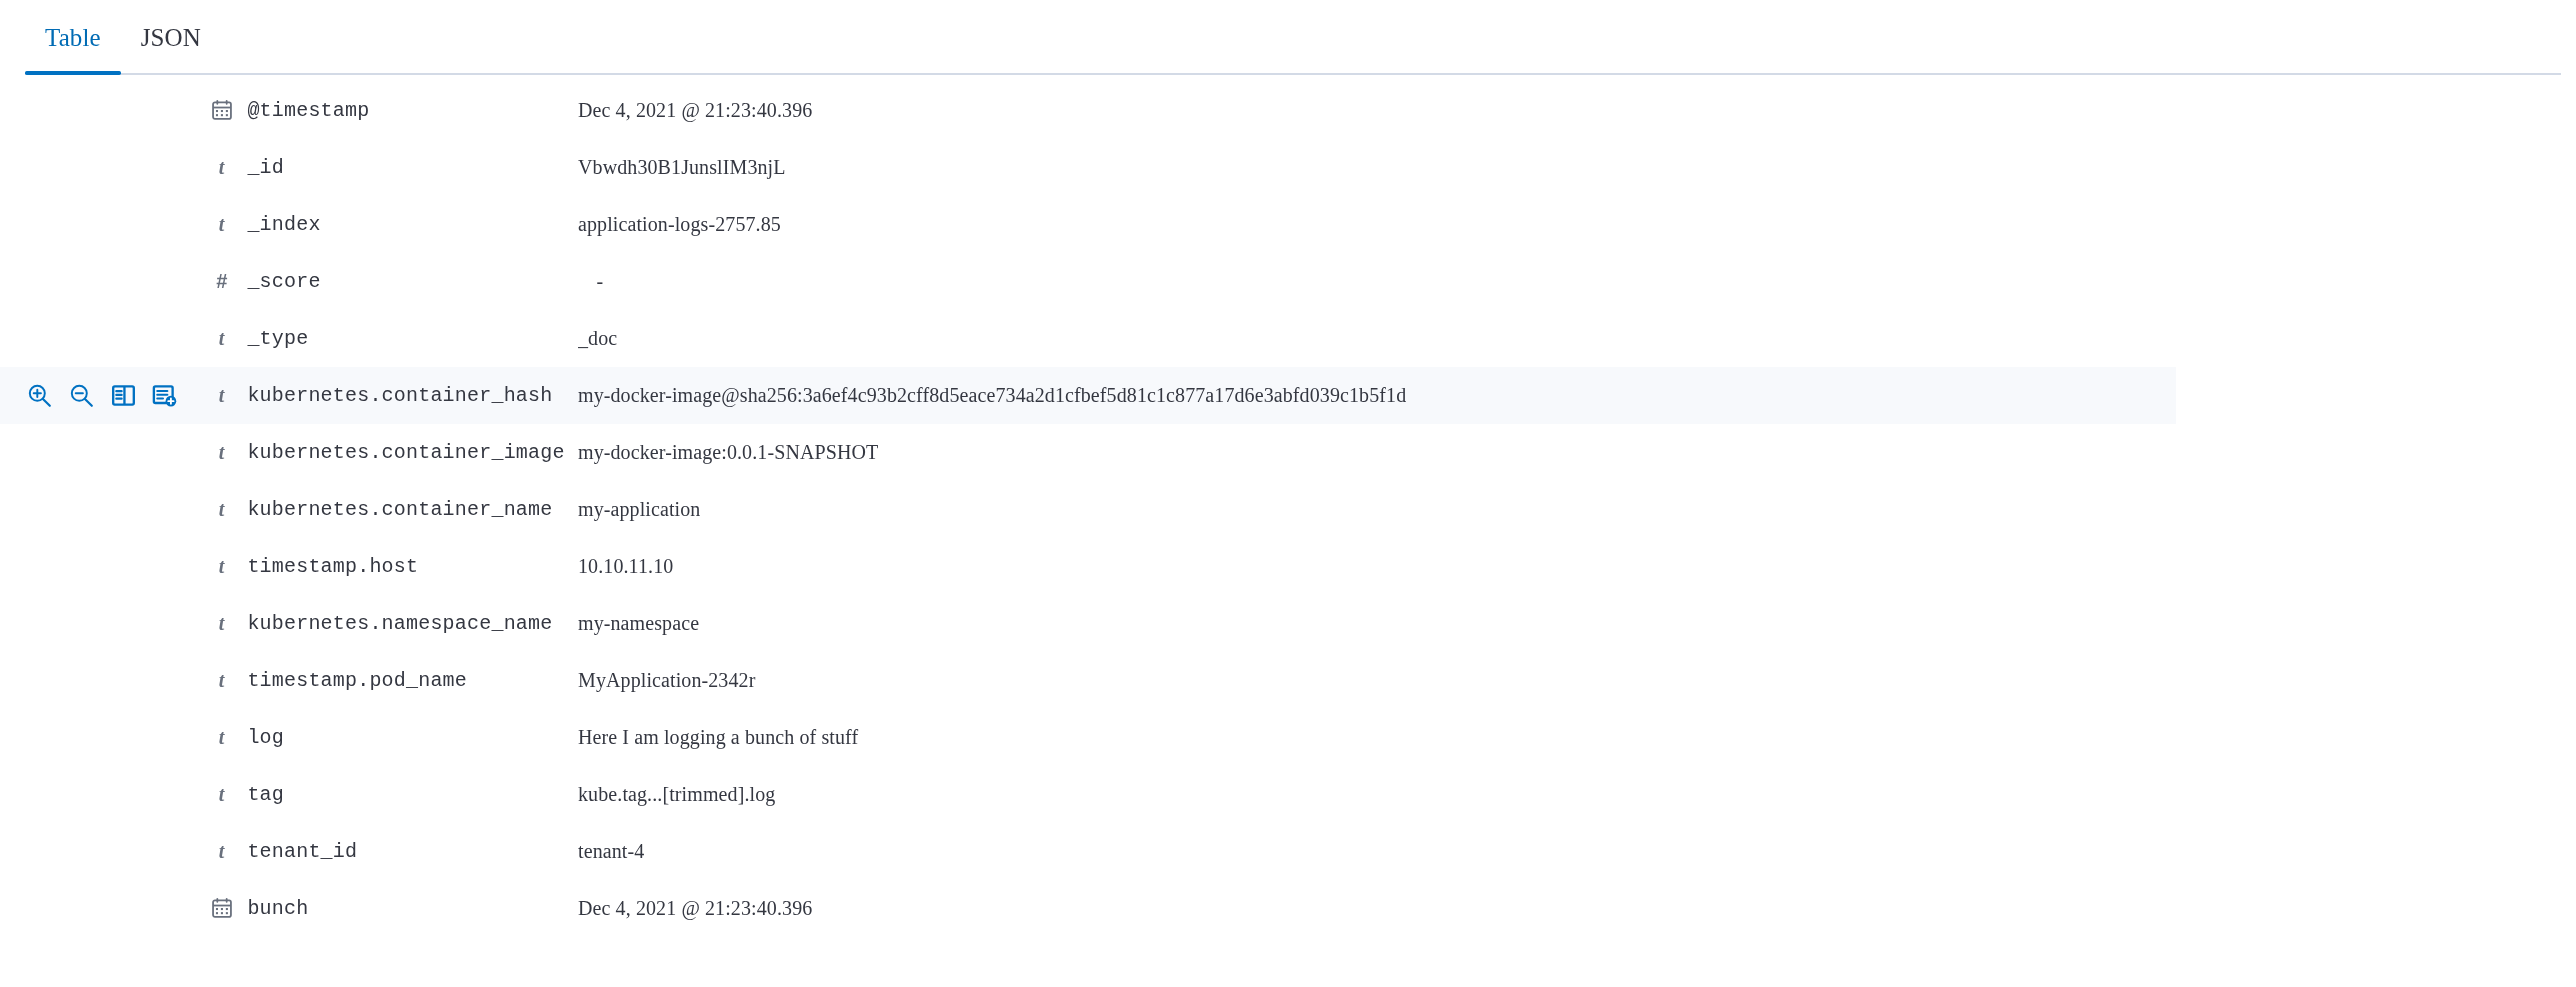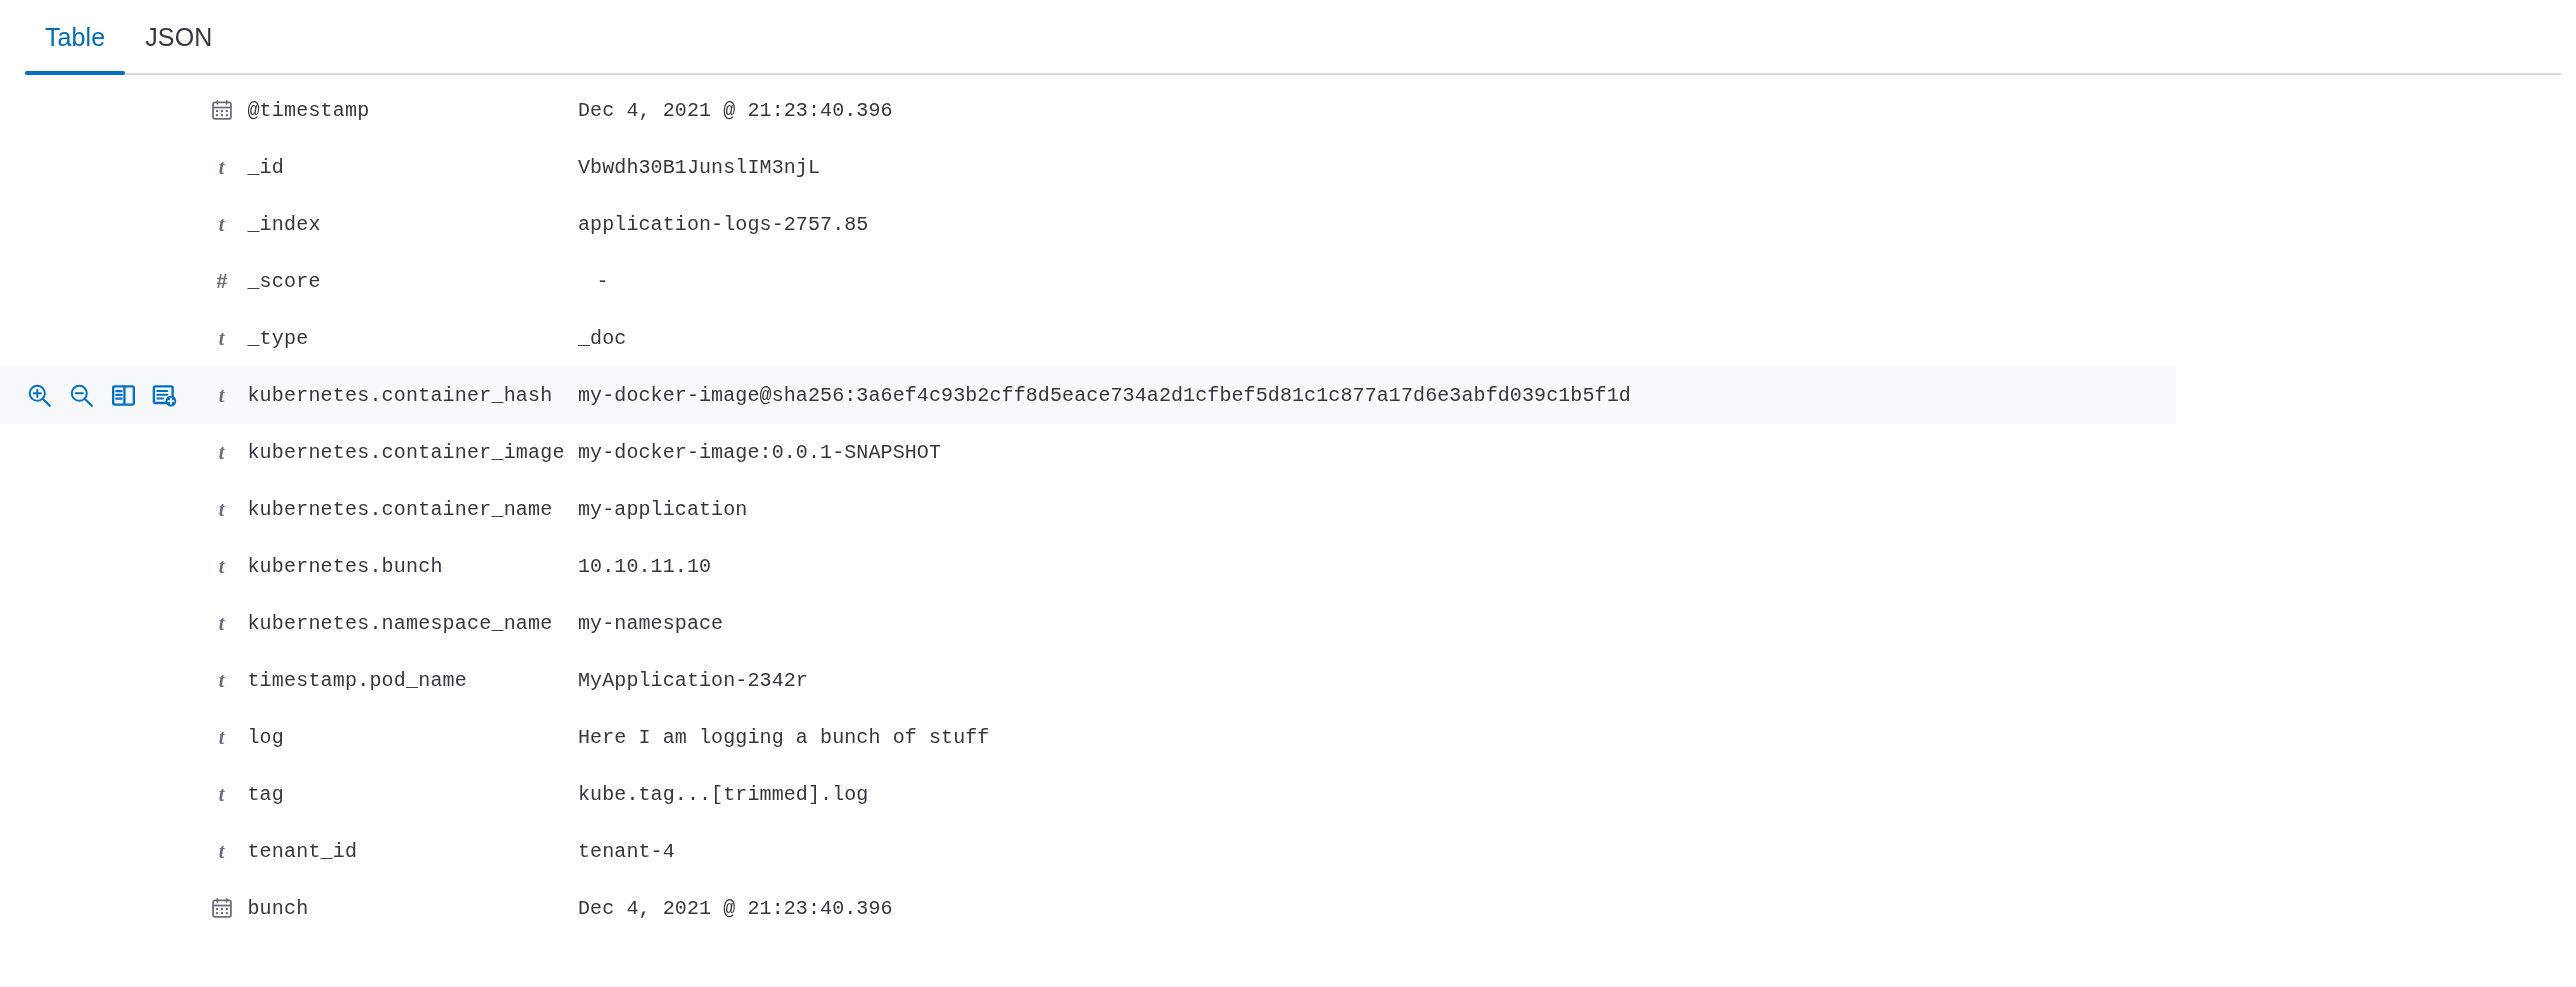--- a/index.html
+++ b/index.html
@@ -40,21 +40,21 @@
     display: flex;
     align-items: center;
     padding: 0 20px;
     font-size: 25px;
     line-height: 1;
     color: #343741;
     letter-spacing: 0.1px;
     cursor: pointer;
     background: transparent;
     border: none;
-    font-family: Liberation Sans, sans-serif;
+    font-family: Liberation Serif, serif;
     z-index: 2;
   }
   .tab.active {
     color: #006BB4;
   }
   .tab.active::after {
     content: "";
     position: absolute;
     left: 0;
     right: 0;
@@ -153,21 +153,21 @@
   }
 
   
   .cell-value {
     padding-left: 0;
     white-space: nowrap;
     overflow: hidden;
   }
   .value-text {
     display: block;
-    font-family: Liberation Mono, monospace;
+    font-family: Liberation Serif, serif;
     font-size: 20px;
     color: #343741;
     letter-spacing: 0.1px;
     line-height: 57px;
   }
   .value-text.dash {
     padding-left: 18.4px;
   }
 </style>
 </head>
@@ -646,21 +646,21 @@
                   <circle cx="12.1" cy="11.6" r="3.4" fill="currentColor"></circle>
                   <path d="M12.1 9.9v3.4M10.4 11.6h3.4" stroke="#ffffff" stroke-width="1.2" stroke-linecap="round"></path>
                 </svg>
               </span>
             </button>
           </div>
         </td>
         <td class="cell-field">
           <div class="field-inner">
             <span class="type-icon">t</span>
-            <span class="field-name">kubernetes.bunch</span>
+            <span class="field-name">timestamp.host</span>
           </div>
         </td>
         <td class="cell-value">
           <span class="value-text">10.10.11.10</span>
         </td>
       </tr>
       <tr class="doc-row">
         <td class="cell-actions">
           <div class="actions-inner">
             <button class="act-btn">

